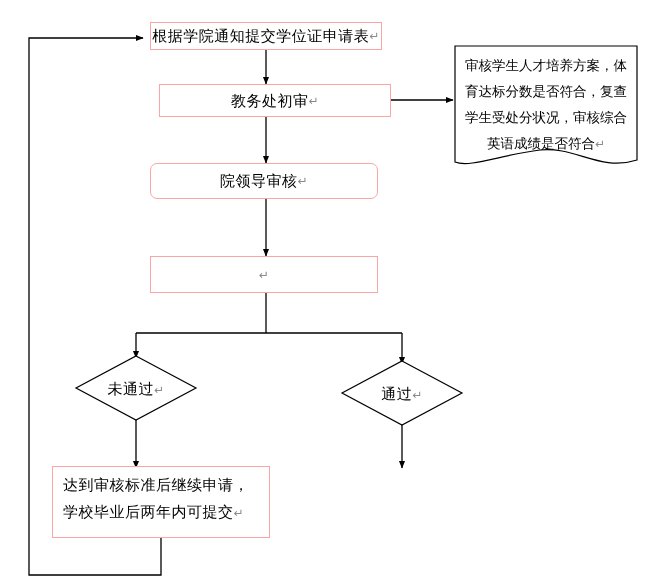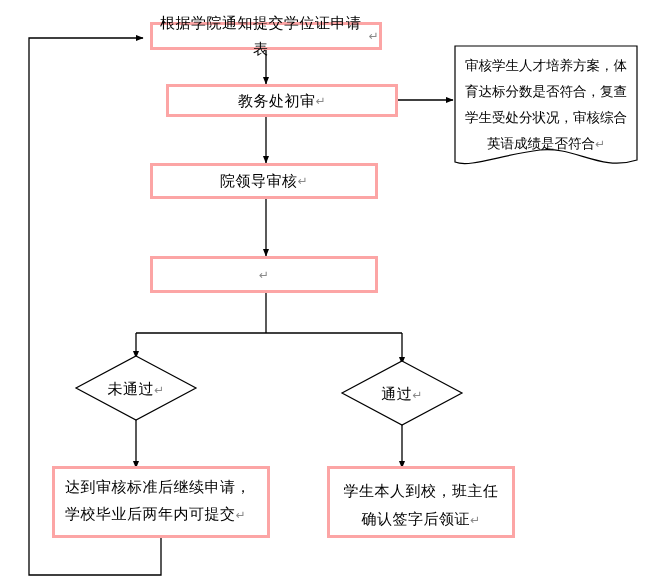--- a/index.html
+++ b/index.html
@@ -28,21 +28,21 @@
     position: absolute;
     box-sizing: border-box;
     display: flex;
     align-items: center;
     justify-content: center;
     text-align: center;
     color: #000000;
     background: transparent;
   }
   .process-box {
-    border: 3px solid #fca5a5;
+    border: 1px solid #fca5a5;
     background: #ffffff;
     font-size: 15px;
     line-height: 26px;
     letter-spacing: 0.5px;
   }
   .process-box.multiline {
     display: block;
     padding: 5px 10px 0 10px;
     text-align: left;
     overflow: hidden;
@@ -117,47 +117,44 @@
 
     <path d="M455,46 L637,46 L637,160 C600,172 575,146 540,150
              C500,155 470,168 455,162 Z" fill="#ffffff" stroke="#000000" stroke-width="1.2" stroke-linejoin="miter"></path>
   </svg>
 
   <div class="node process-box" style="left:150px; top:22px; width:232px; height:28px;">
     <span>根据学院通知提交学位证申请表</span>
       <span class="pilcrow">↵</span>
   </div>
 
-  <div class="node process-box" style="left:166px; top:84px; width:232px; height:33px;">
+  <div class="node process-box" style="left:159px; top:84px; width:232px; height:33px;">
     <span>教务处初审</span>
       <span class="pilcrow">↵</span>
   </div>
 
-  <div class="node process-box" style="left:150px; top:163px; width:228px; height:36px;">
+  <div class="node process-box" style="left:150px; top:163px; width:228px; height:36px;border-radius:7px;">
     <span>院领导审核</span>
       <span class="pilcrow">↵</span>
   </div>
 
   <div class="node process-box" style="left:150px; top:256px; width:228px; height:37px;">
       <span class="pilcrow">↵</span>
   </div>
 
   <div class="node diamond-wrap" style="left:342px; top:384px; width:120px; height:20px;">
     <span class="diamond-label"><span>通过</span><span class="pilcrow">↵</span></span>
   </div>
 
   <div class="node diamond-wrap" style="left:76px; top:379px; width:120px; height:20px;">
     <span class="diamond-label"><span>未通过</span><span class="pilcrow">↵</span></span>
   </div>
 
   <div class="node process-box multiline" style="left:52px; top:466px; width:218px; height:72px; font-size:15px; line-height:27px;">
     <span>达到审核标准后继续申请，学校毕业后两年内可提交</span><span class="pilcrow">↵</span>
   </div>
 
-  <div class="node process-box multiline centerlast" style="left:327px; top:466px; width:188px; height:72px; font-size:15px; line-height:28px; padding-top:8px;">
-    <span>学生本人到校，班主任确认签字后领证</span><span class="pilcrow">↵</span>
-  </div>
 
   <div class="note-text" style="left:463px; top:52px; width:166px; height:110px;">
     <span>审核学生人才培养方案，体育达标分数是否符合，复查学生受处分状况，审核综合英语成绩是否符合</span><span class="pilcrow">↵</span>
   </div>
 
 </div>
 
 </body></html>

